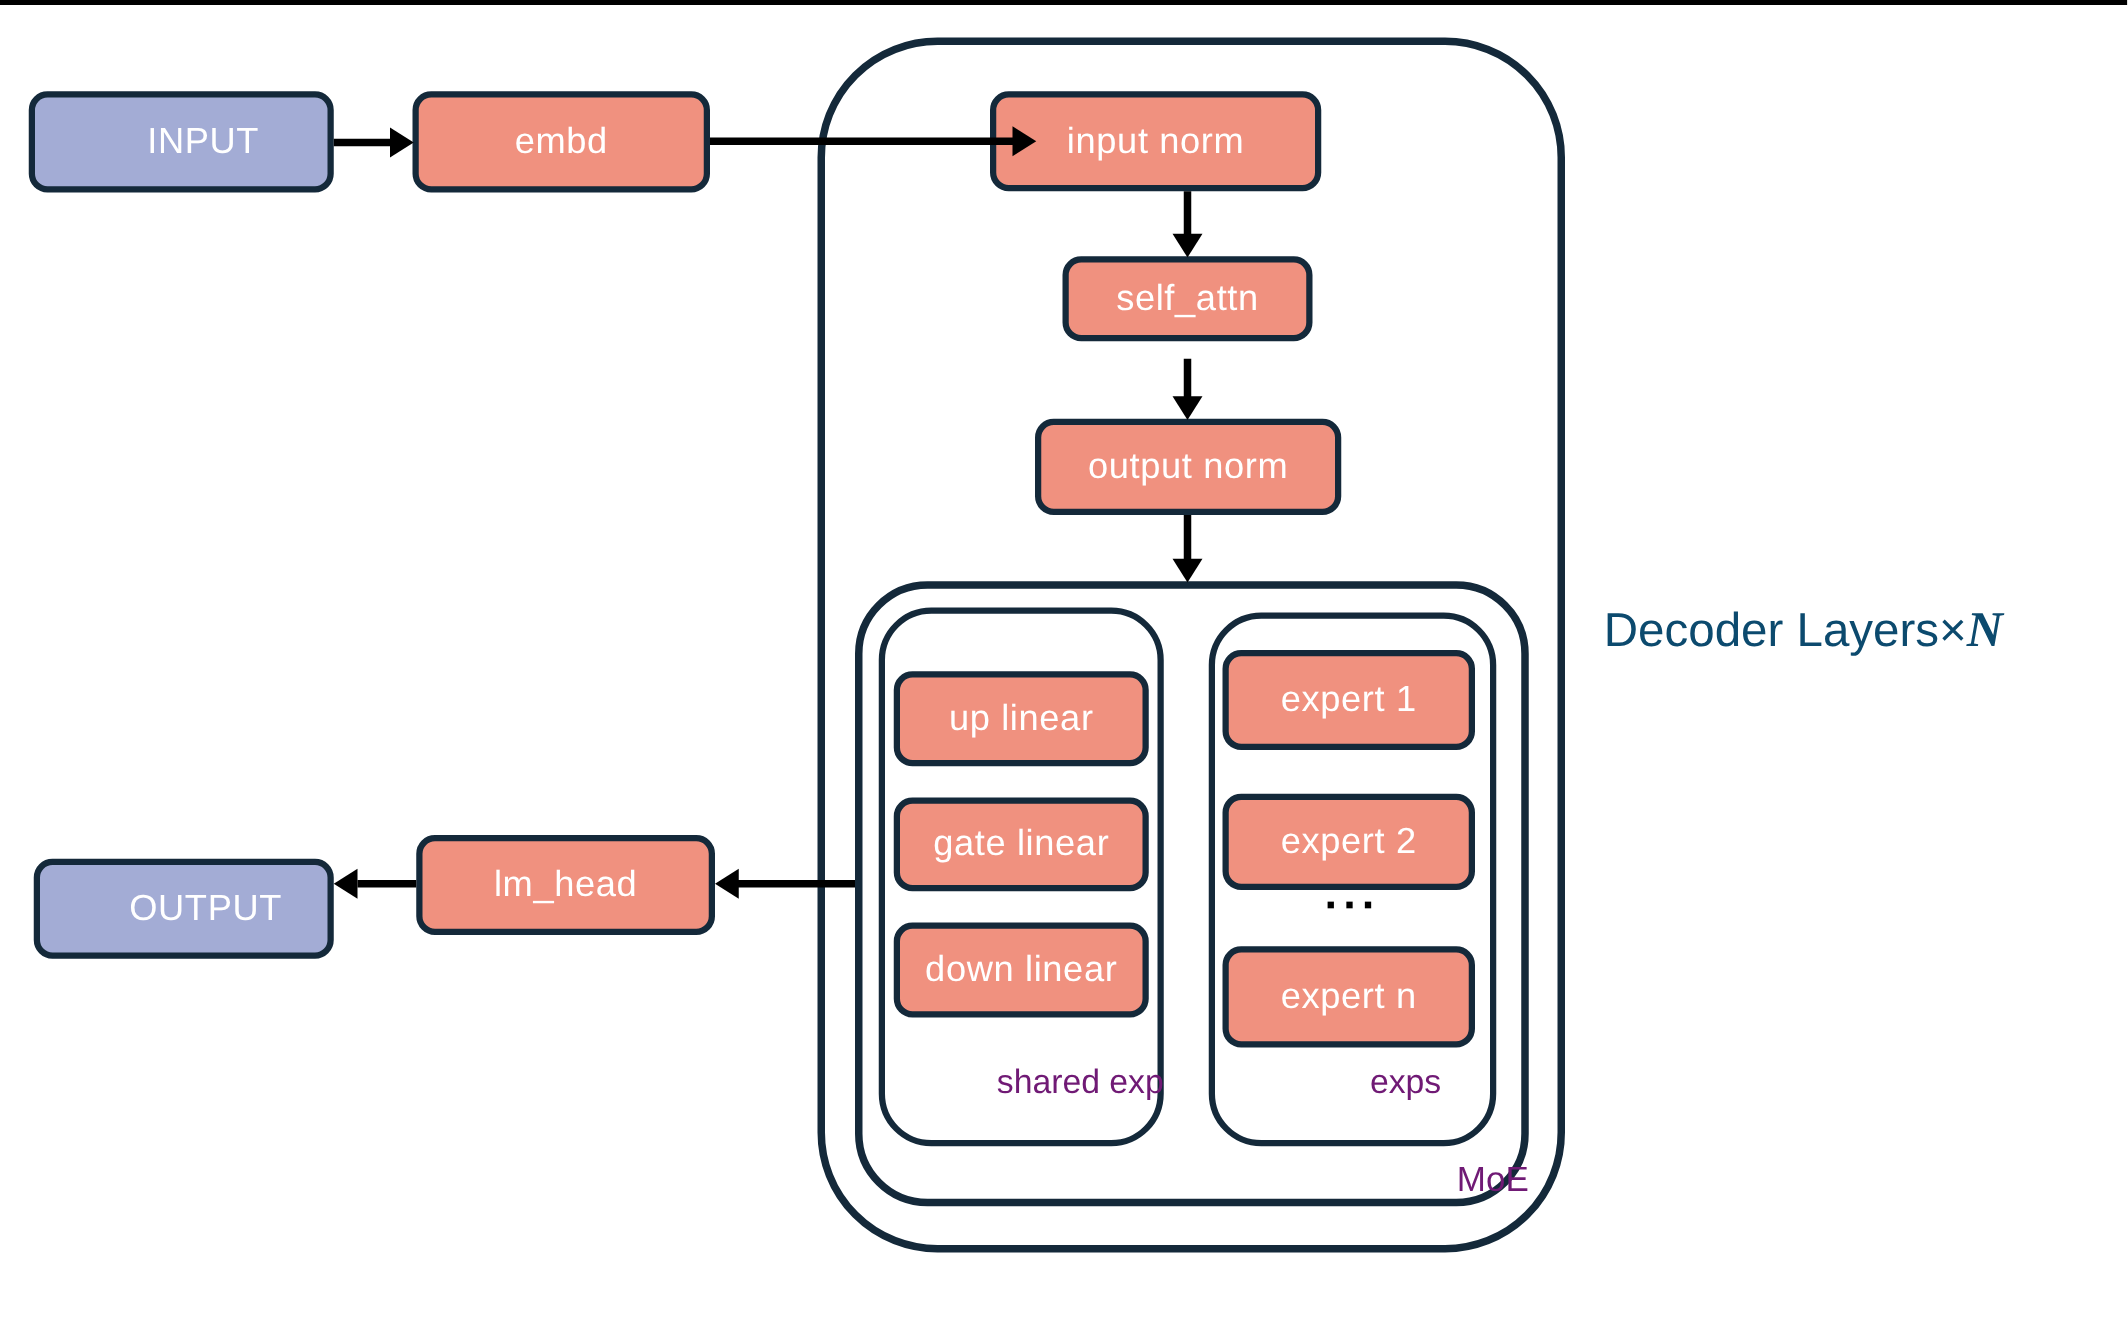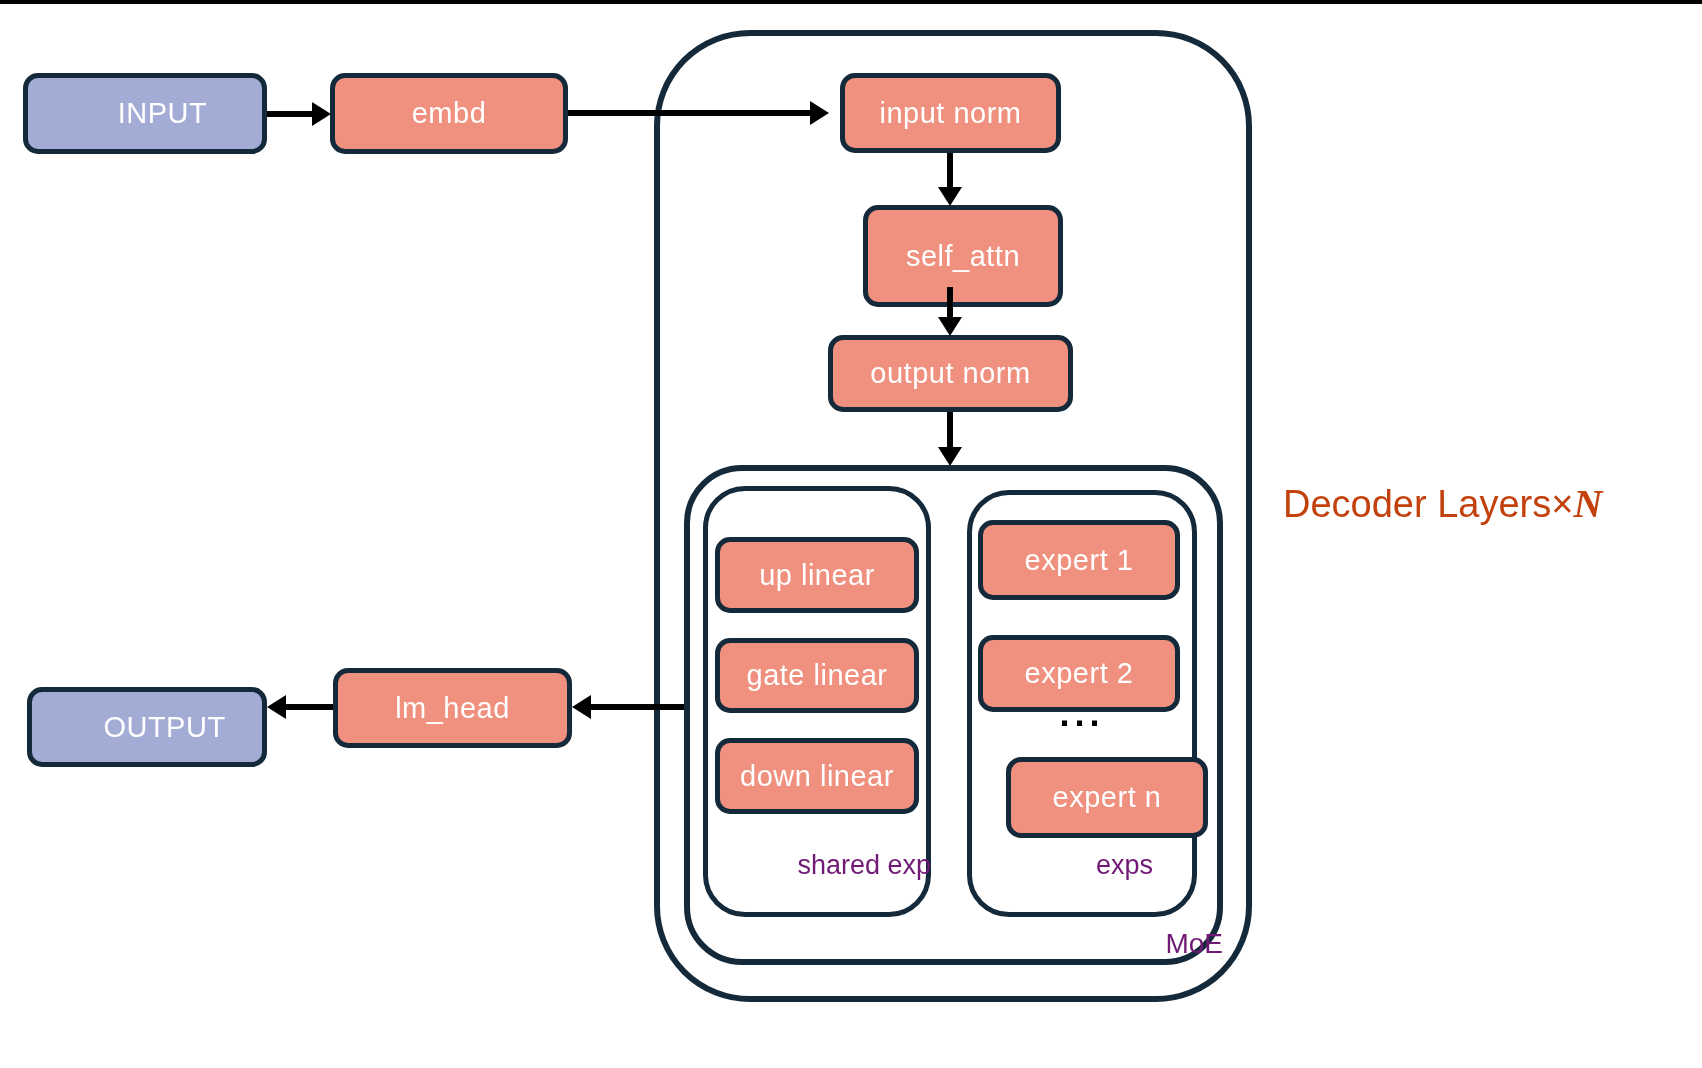--- a/index.html
+++ b/index.html
@@ -29,21 +29,21 @@
   .purple{background:var(--purple);padding-left:35px;}
   .salmon{background:var(--salmon);}
   .lbl{
     position:absolute;color:#701a75;font-size:27px;text-align:right;z-index:3;
   }
   .ellipsis{
     position:absolute;color:#000;font-size:36px;font-weight:bold;text-align:center;
     letter-spacing:3px;z-index:3;
   }
   .decoder-caption{
-    position:absolute;left:1283px;top:480px;color:#c2410c;font-size:38px;z-index:3;white-space:nowrap;
+    position:absolute;left:1283px;top:480px;color:#0c4a6e;font-size:38px;z-index:3;white-space:nowrap;
   }
   .decoder-caption .mathn{
     font-family:"Liberation Serif",serif;font-style:italic;font-weight:bold;font-size:40px;
   }
   .hline,.vline{position:absolute;background:var(--ink);z-index:4;}
   .ah{position:absolute;width:0;height:0;z-index:4;}
   .ah.right{border-top:12px solid transparent;border-bottom:12px solid transparent;border-left:19px solid var(--ink);}
   .ah.left{border-top:12px solid transparent;border-bottom:12px solid transparent;border-right:19px solid var(--ink);}
   .ah.down{border-left:12px solid transparent;border-right:12px solid transparent;border-top:19px solid var(--ink);}
 </style>
@@ -58,24 +58,24 @@
   <div class="grp moe"></div>
   <div class="grp shared"></div>
   <div class="grp exps"></div>
 
   <div class="box purple" style="left:23px;top:73px;width:244px;height:81px;">
     <span>INPUT</span>
   </div>
   <div class="box salmon" style="left:330px;top:73px;width:238px;height:81px;">
     <span>embd</span>
   </div>
-  <div class="box salmon" style="left:840px;top:73px;width:221px;height:80px;">
+  <div class="box salmon" style="left:792px;top:73px;width:265px;height:80px;">
     <span>input norm</span>
   </div>
-  <div class="box salmon" style="left:850px;top:205px;width:200px;height:102px;margin-left:13px;">
+  <div class="box salmon" style="left:850px;top:205px;width:200px;height:68px;">
     <span>self_attn</span>
   </div>
   <div class="box salmon" style="left:828px;top:335px;width:245px;height:77px;">
     <span>output norm</span>
   </div>
 
   <div class="box salmon" style="left:715px;top:537px;width:204px;height:76px;">
     <span>up linear</span>
   </div>
   <div class="box salmon" style="left:715px;top:638px;width:204px;height:75px;">
@@ -84,21 +84,21 @@
   <div class="box salmon" style="left:715px;top:738px;width:204px;height:76px;">
     <span>down linear</span>
   </div>
 
   <div class="box salmon" style="left:978px;top:520px;width:202px;height:80px;">
     <span>expert 1</span>
   </div>
   <div class="box salmon" style="left:978px;top:623px;width:202px;height:77px;margin-top:12px;">
     <span>expert 2</span>
   </div>
-  <div class="box salmon" style="left:978px;top:757px;width:202px;height:81px;margin-left:28px;">
+  <div class="box salmon" style="left:978px;top:757px;width:202px;height:81px;">
     <span>expert n</span>
   </div>
 
   <div class="box purple" style="left:27px;top:668px;width:240px;height:80px;margin-top:19px;">
     <span>OUTPUT</span>
   </div>
   <div class="box salmon" style="left:333px;top:668px;width:239px;height:80px;">
     <span>lm_head</span>
   </div>
 

